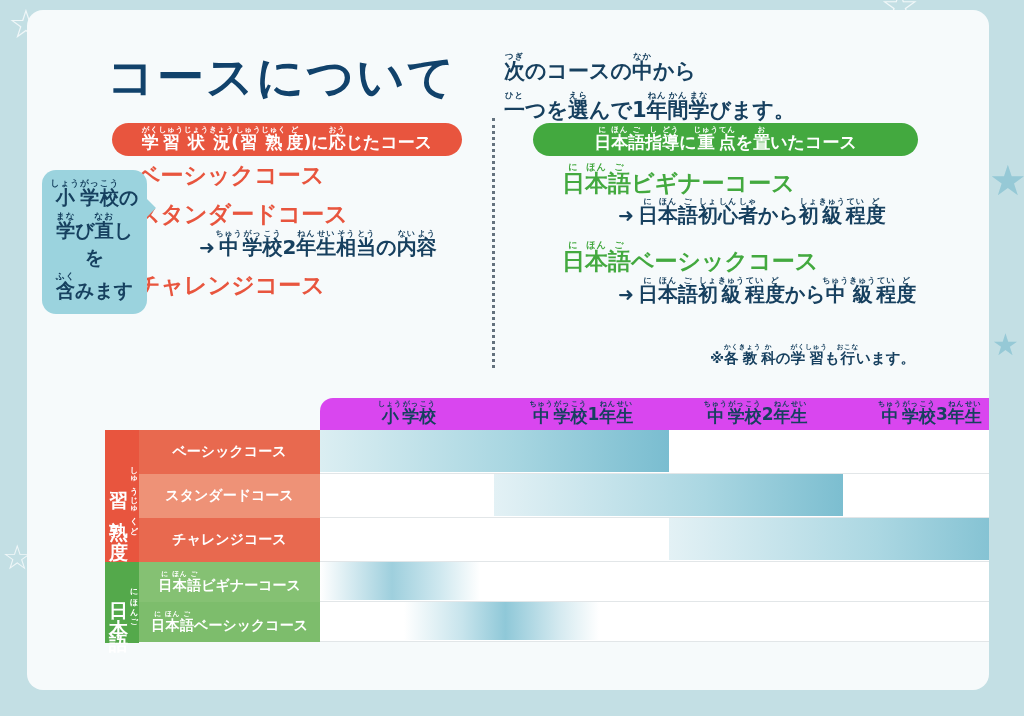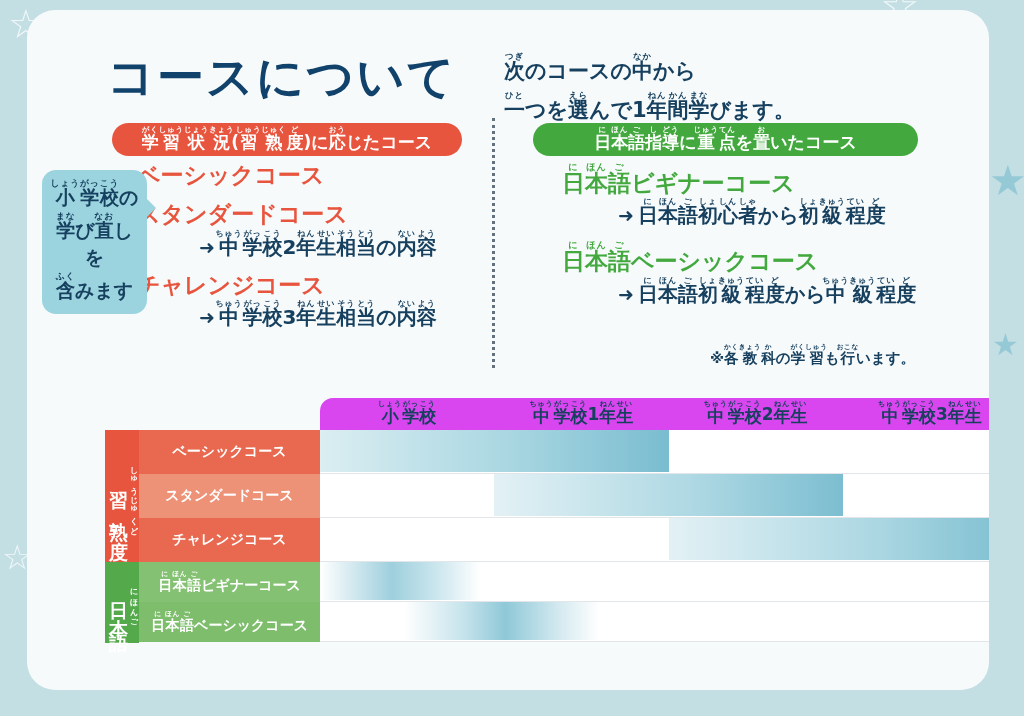--- a/index.html
+++ b/index.html
@@ -20,21 +20,21 @@
     user-select: none;
   }
   .star.filled { color: #8fc6d4; opacity: .85; }
 
   
   .card {
     position: absolute;
     left: 27px; top: 10px;
     width: 962px; height: 680px;
     background: #f6fafb;
-    border-radius: 28px;
+    border-radius: 16px;
     overflow: hidden;
     padding-left: 44px;
   }
 
   
   .page-title {
     position: absolute; left: 80px; top: 36px;
     font-size: 47px; font-weight: bold;
     color: #11426b; letter-spacing: 2px;
     white-space: nowrap;
@@ -233,23 +233,20 @@
       <div class="course-name orange">ベーシックコース</div>
     </div>
     <div class="course-block">
       <div class="course-name orange">スタンダードコース</div>
       <div class="course-desc">
         <span class="arrow">➜</span><ruby>中<rt>ちゅう</rt></ruby><ruby>学<rt>がっ</rt></ruby><ruby>校<rt>こう</rt></ruby>2<ruby>年<rt>ねん</rt></ruby><ruby>生<rt>せい</rt></ruby><ruby>相<rt>そう</rt></ruby><ruby>当<rt>とう</rt></ruby>の<ruby>内<rt>ない</rt></ruby><ruby>容<rt>よう</rt></ruby>
       </div>
     </div>
     <div class="course-block">
       <div class="course-name orange">チャレンジコース</div>
-      <div class="course-desc">
-        <span class="arrow">➜</span><ruby>中<rt>ちゅう</rt></ruby><ruby>学<rt>がっ</rt></ruby><ruby>校<rt>こう</rt></ruby>3<ruby>年<rt>ねん</rt></ruby><ruby>生<rt>せい</rt></ruby><ruby>相<rt>そう</rt></ruby><ruby>当<rt>とう</rt></ruby>の<ruby>内<rt>ない</rt></ruby><ruby>容<rt>よう</rt></ruby>
-      </div>
     </div>
   </div>
 
   <div class="bubble">
     <div><ruby>小<rt>しょう</rt></ruby><ruby>学<rt>がっ</rt></ruby><ruby>校<rt>こう</rt></ruby>の</div>
     <div><ruby>学<rt>まな</rt></ruby>び<ruby>直<rt>なお</rt></ruby>しを</div>
     <div><ruby>含<rt>ふく</rt></ruby>みます</div>
   </div>
 
   <div class="banner green">

